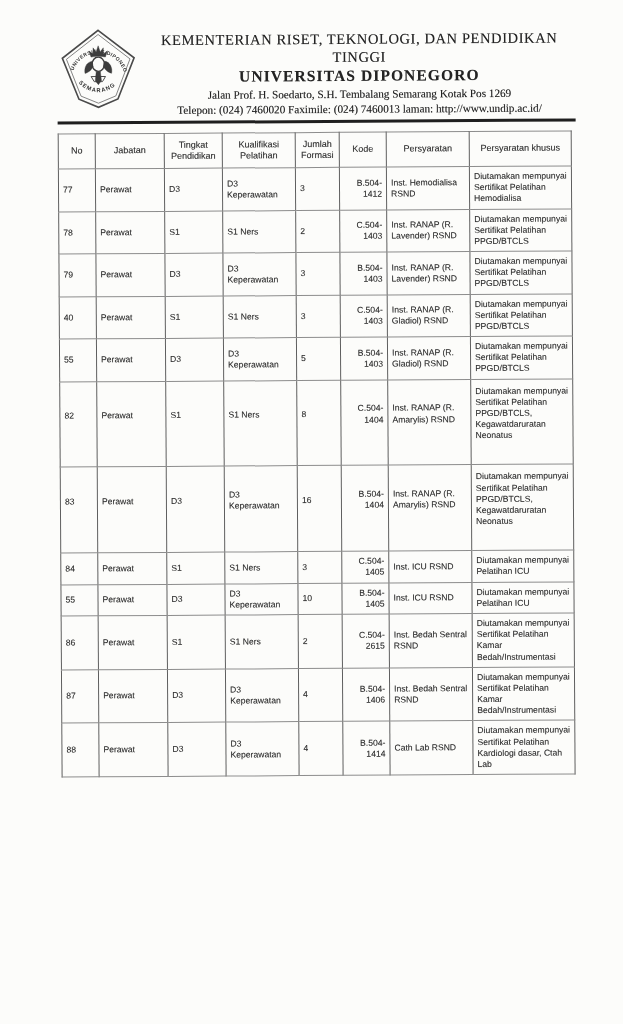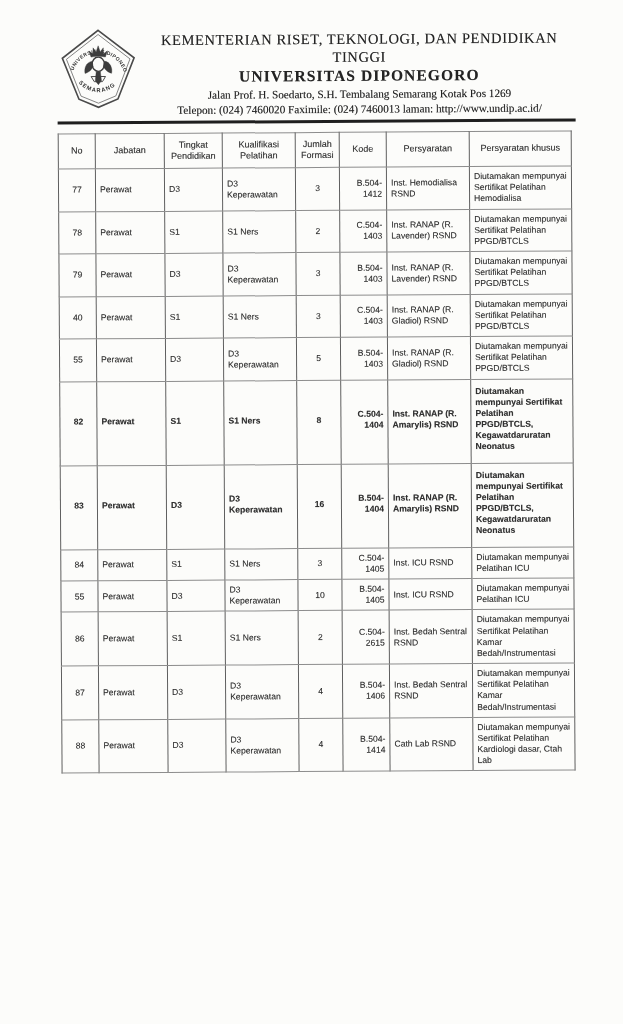--- a/index.html
+++ b/index.html
@@ -49,31 +49,31 @@
     vertical-align:middle;
     padding:4px 4px;
     line-height:1.3;
     word-wrap:break-word;
   }
   table.formasi{border:1px solid #4f4f4f;}
   table.formasi th{
     font-weight:normal;font-size:9px;text-align:center;
     padding:6px 2px;line-height:1.25;
   }
-  td.c-no, td.c-jumlah{text-align:center;}
+  td.c-no, td.c-jumlah{text-align:left;}
   td.c-kode{text-align:right;padding-left:5px;}
   col.w-no{width:37px;}
   col.w-jabatan{width:69px;}
   col.w-tingkat{width:58px;}
   col.w-kualifikasi{width:73px;}
   col.w-jumlah{width:44px;}
   col.w-kode{width:47px;}
   col.w-penempatan{width:83px;}
   col.w-persyaratan{width:102px;}
-  tr.r-tall td{padding-top:6px;padding-bottom:10px;font-weight:bold;}
+  tr.r-tall td{padding-top:6px;padding-bottom:23px;}
 </style>
 </head>
 <body>
 
 <div class="sheet">
   <div class="page-inner">
 
     <div class="letterhead">
       <div class="logo-wrap">
         <svg width="82" height="82" viewBox="0 0 80 80">

